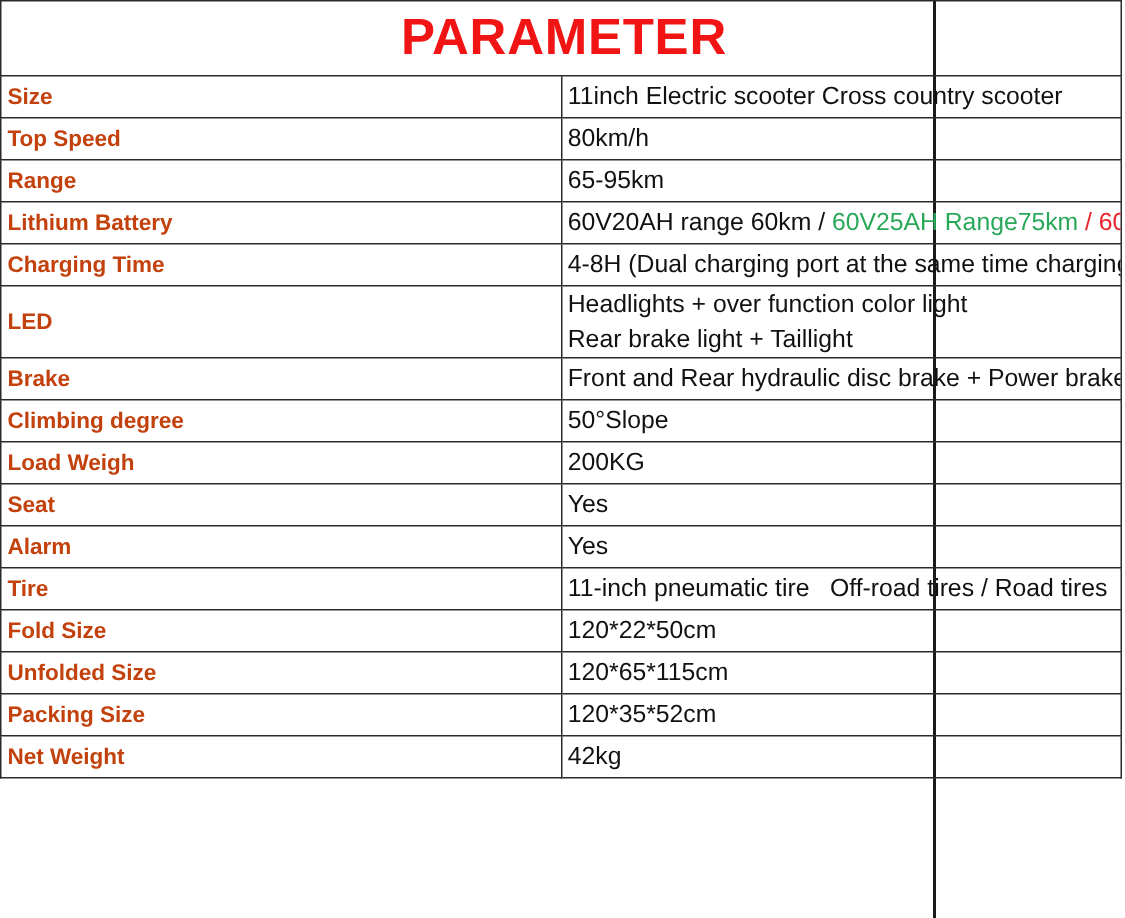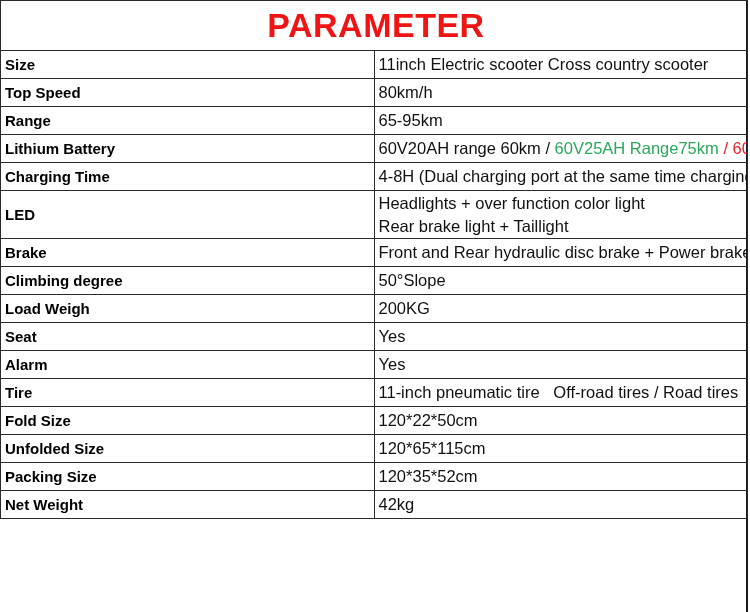--- a/index.html
+++ b/index.html
@@ -1,18 +1,18 @@
 <!DOCTYPE html>
 <html><head>
   <meta charset="utf-8">
   <style>
     html, body { margin: 0; padding: 0; background: #ffffff; }
     body { width: 750px; height: 612px; position: relative; overflow: hidden; }
     .frame {
-      position: absolute; left: 0; top: 0; width: 748px; height: 612px;
+      position: absolute; left: 0; top: 0; width: 624px; height: 612px;
       border-right: 2px solid #1a1a1a;
       box-sizing: border-box;
     }
     table.spec {
       position: absolute; left: 0; top: 0;
       width: 748px;
       border-collapse: collapse;
       table-layout: fixed;
       font-family: "Liberation Sans", sans-serif;
     }
@@ -26,21 +26,21 @@
     .title-cell {
       height: 49px;
       text-align: center;
       font-size: 34px;
       font-weight: bold;
       color: #f01414;
       letter-spacing: 0.5px;
     }
     td.label {
       width: 145px;
-      color: #000000;
+      color: #c2410c;
       font-weight: bold;
       font-size: 15px;
     }
     td.value {
       color: #111111;
       font-size: 16.5px;
       padding-left: 5px;
     }
     tr.r1 td { height: 27px; }
     tr.r2 td { height: 47px; }

